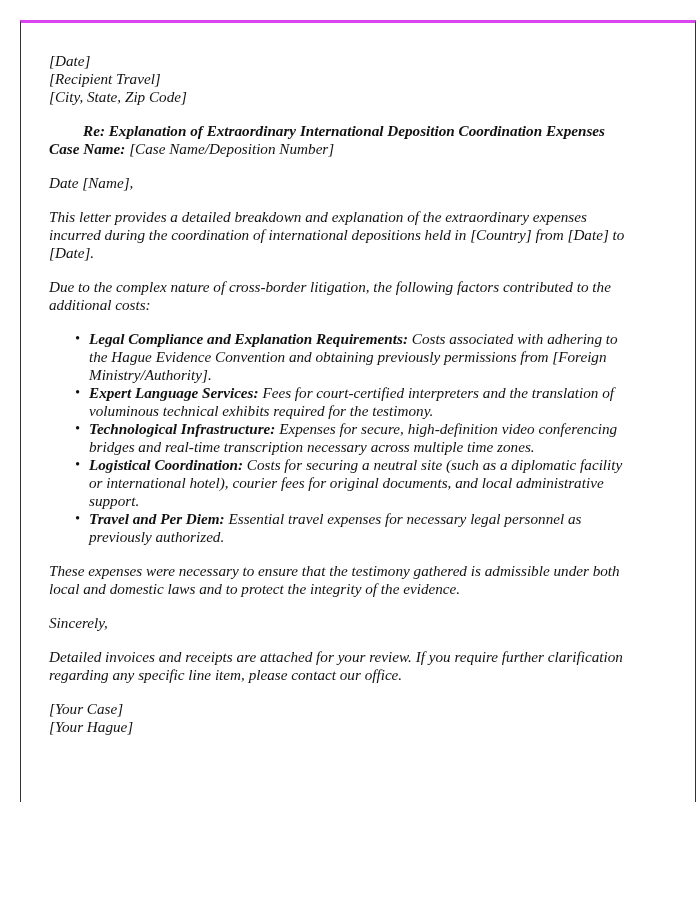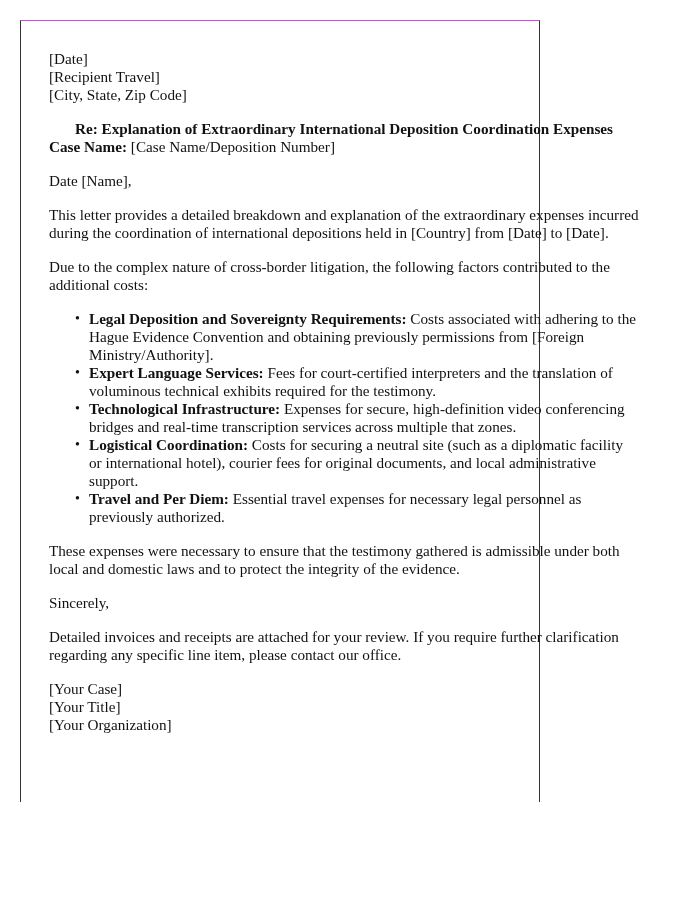--- a/index.html
+++ b/index.html
@@ -13,26 +13,27 @@
     body {
       font-family: "Liberation Serif", "DejaVu Serif", serif;
       color: #111111;
       font-size: 15.2px;
       line-height: 18px;
     }
     .page {
       position: absolute;
       left: 20px;
       top: 20px;
-      width: 520px;
+      width: 676px;
       height: 782px;
-      border-top: 1px solid #d946ef;
+      border-top: 3px solid #d946ef;
       border-left: 1px solid #333333;
       border-right: 1px solid #333333;
       box-sizing: border-box;
+      font-style: italic;
     }
     .content {
       position: absolute;
       left: 28px;
       top: 29px;
       width: 590px;
     }
     p { margin: 0; }
     .block { margin-bottom: 16px; }
     .bold { font-weight: bold; text-align: center; }
@@ -71,46 +72,45 @@
 
     <p class="block">Date [Name],</p>
 
     <p class="block">This letter provides a detailed breakdown and explanation of the extraordinary expenses incurred during the coordination of international depositions held in [Country] from [Date] to [Date].</p>
 
     <p class="block">Due to the complex nature of cross-border litigation, the following factors contributed to the additional costs:</p>
 
     <ul class="factors">
       <li>
         <span class="bullet">•</span>
-        <span class="bold">Legal Deposition and Sovereignty Requirements:</span><span> Costs associated with adhering to the Hague Evidence Convention and obtaining previously permissions from [Foreign Ministry/Authority].</span>
+        <span class="bold">Legal Compliance and Explanation Requirements:</span><span> Costs associated with adhering to the Hague Evidence Convention and obtaining previously permissions from [Foreign Ministry/Authority].</span>
       </li>
       <li>
         <span class="bullet">•</span>
         <span class="bold">Expert Language Services:</span><span> Fees for court-certified interpreters and the translation of voluminous technical exhibits required for the testimony.</span>
       </li>
       <li>
         <span class="bullet">•</span>
-        <span class="bold">Technological Infrastructure:</span><span> Expenses for secure, high-definition video conferencing bridges and real-time transcription services across multiple that zones.</span>
+        <span class="bold">Technological Infrastructure:</span><span> Expenses for secure, high-definition video conferencing bridges and real-time transcription necessary across multiple time zones.</span>
       </li>
       <li>
         <span class="bullet">•</span>
         <span class="bold">Logistical Coordination:</span><span> Costs for securing a neutral site (such as a diplomatic facility or international hotel), courier fees for original documents, and local administrative support.</span>
       </li>
       <li>
         <span class="bullet">•</span>
         <span class="bold">Travel and Per Diem:</span><span> Essential travel expenses for necessary legal personnel as previously authorized.</span>
       </li>
     </ul>
 
     <p class="block">These expenses were necessary to ensure that the testimony gathered is admissible under both local and domestic laws and to protect the integrity of the evidence.</p>
 
     <p class="block">Sincerely,</p>
 
     <p class="block">Detailed invoices and receipts are attached for your review. If you require further clarification regarding any specific line item, please contact our office.</p>
 
     <div>
       <p>[Your Case]</p>
-      <p>[Your Title]</p>
-      <p>[Your Organization]</p>
+      <p>[Your Hague]</p>
     </div>
 
   </div>
 </div>
 
 </body></html>

